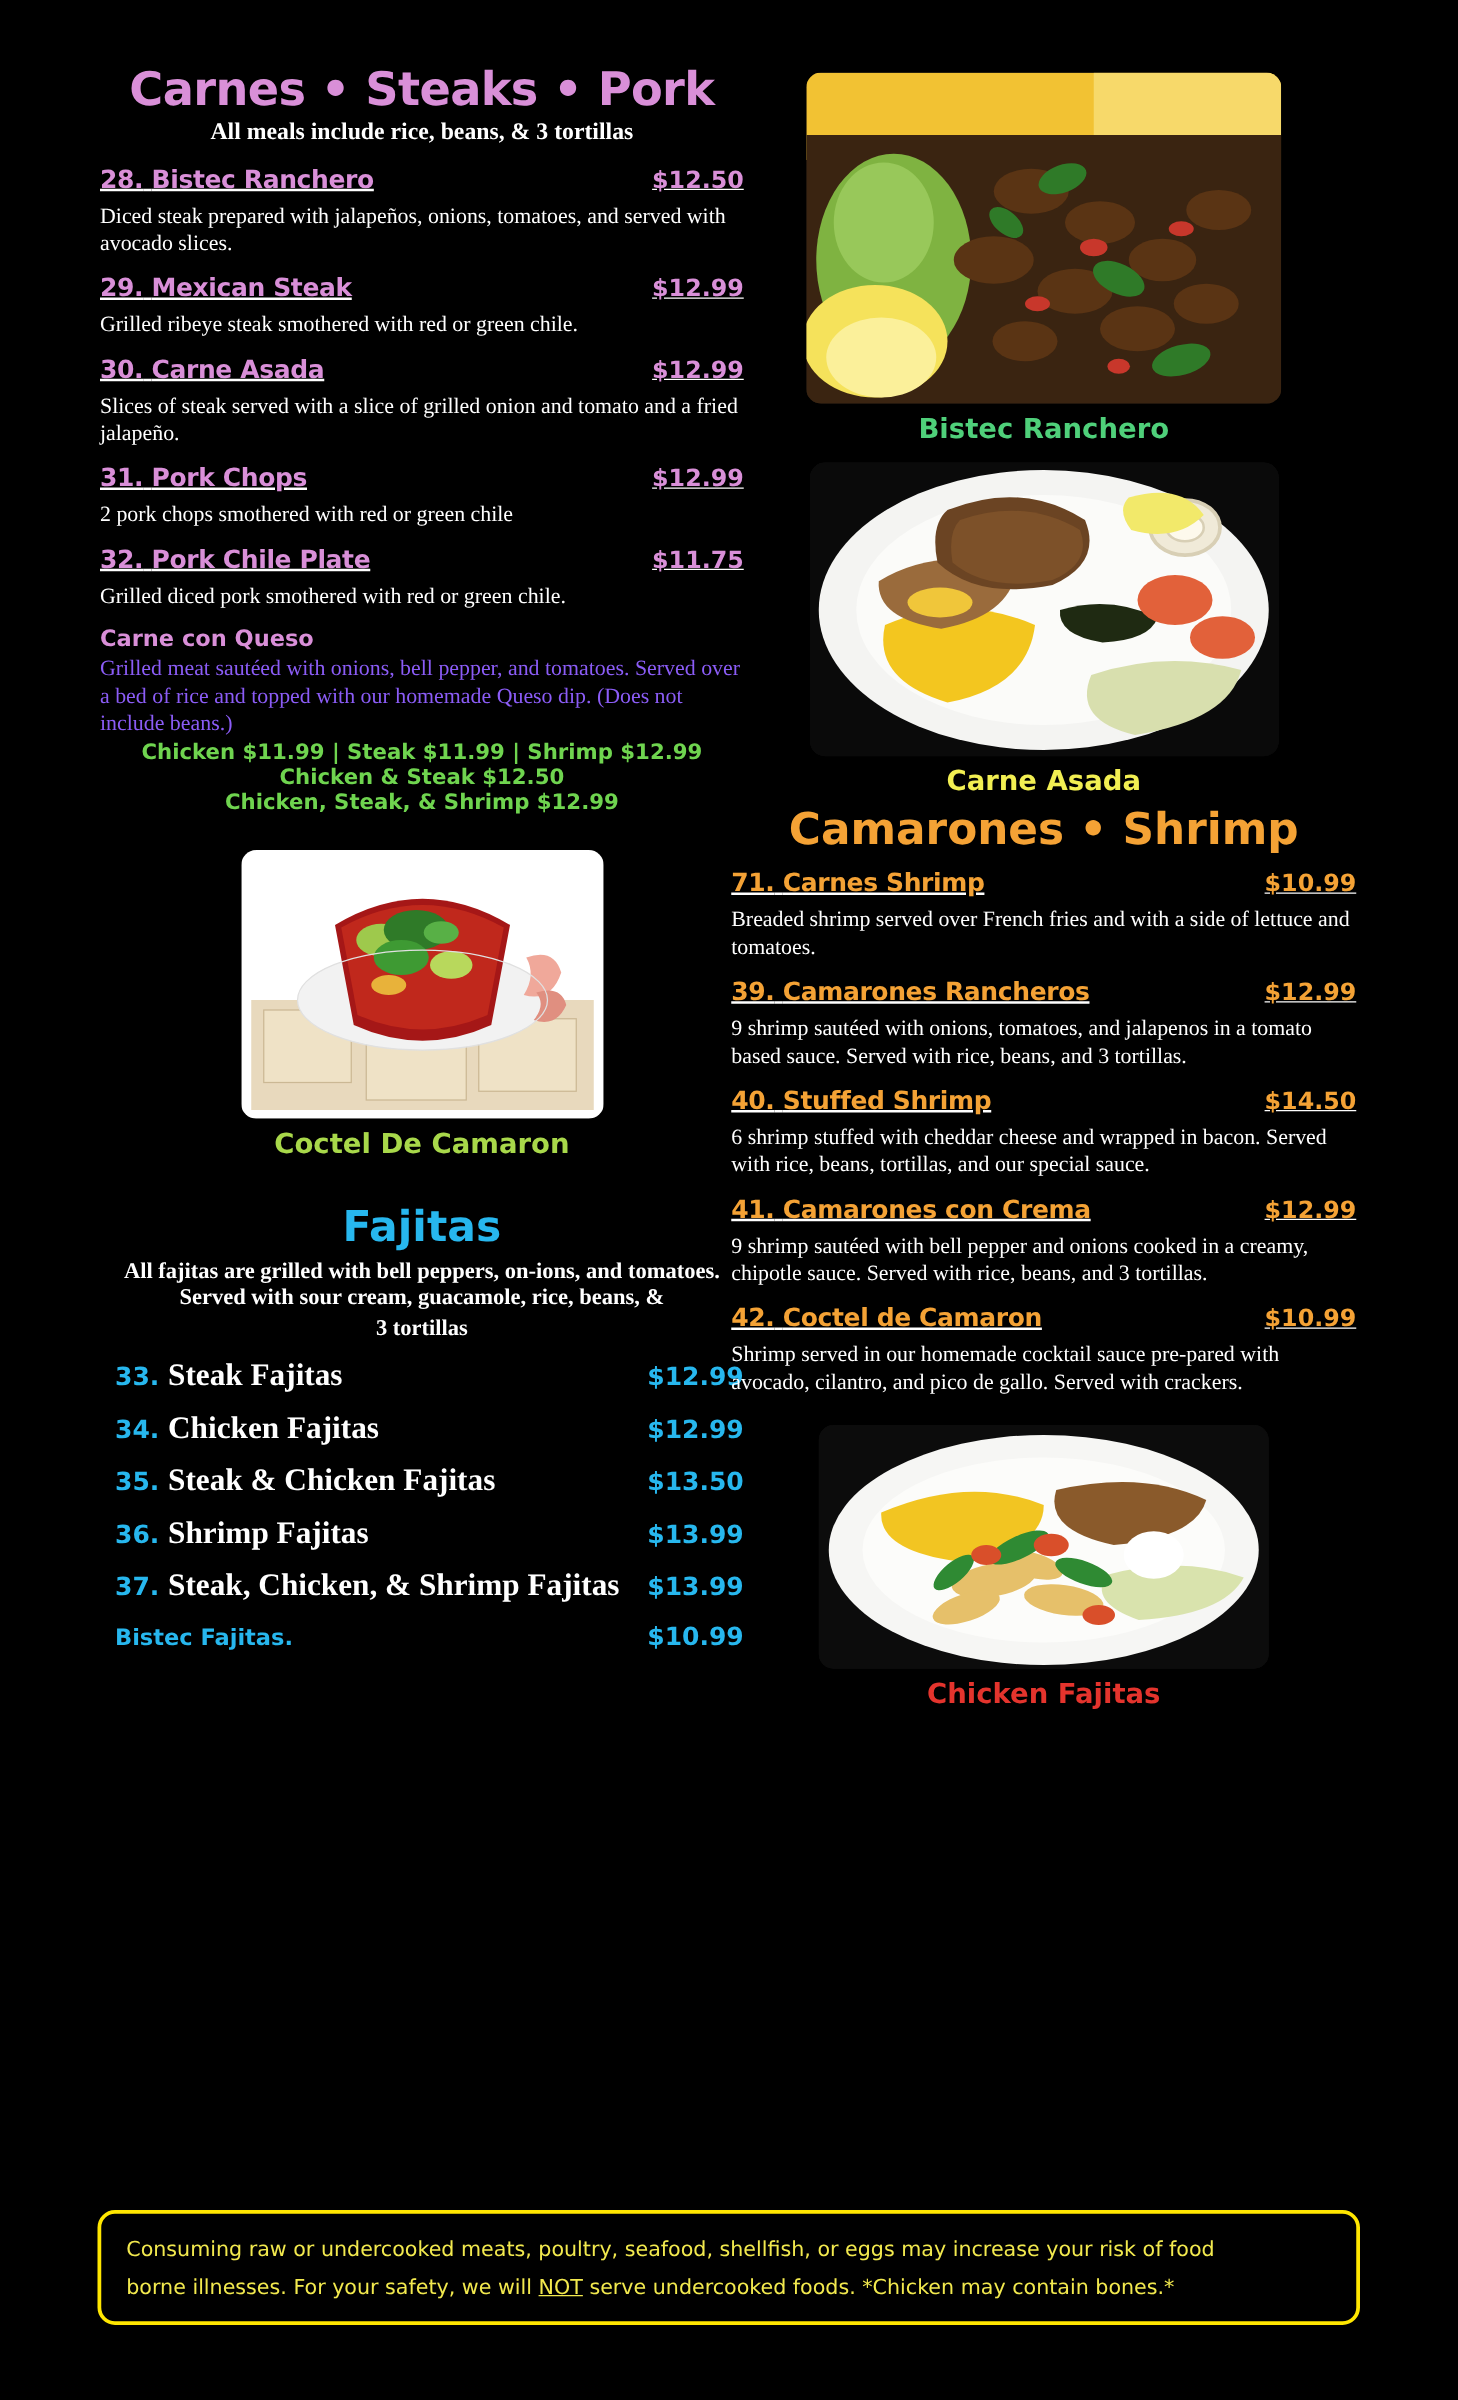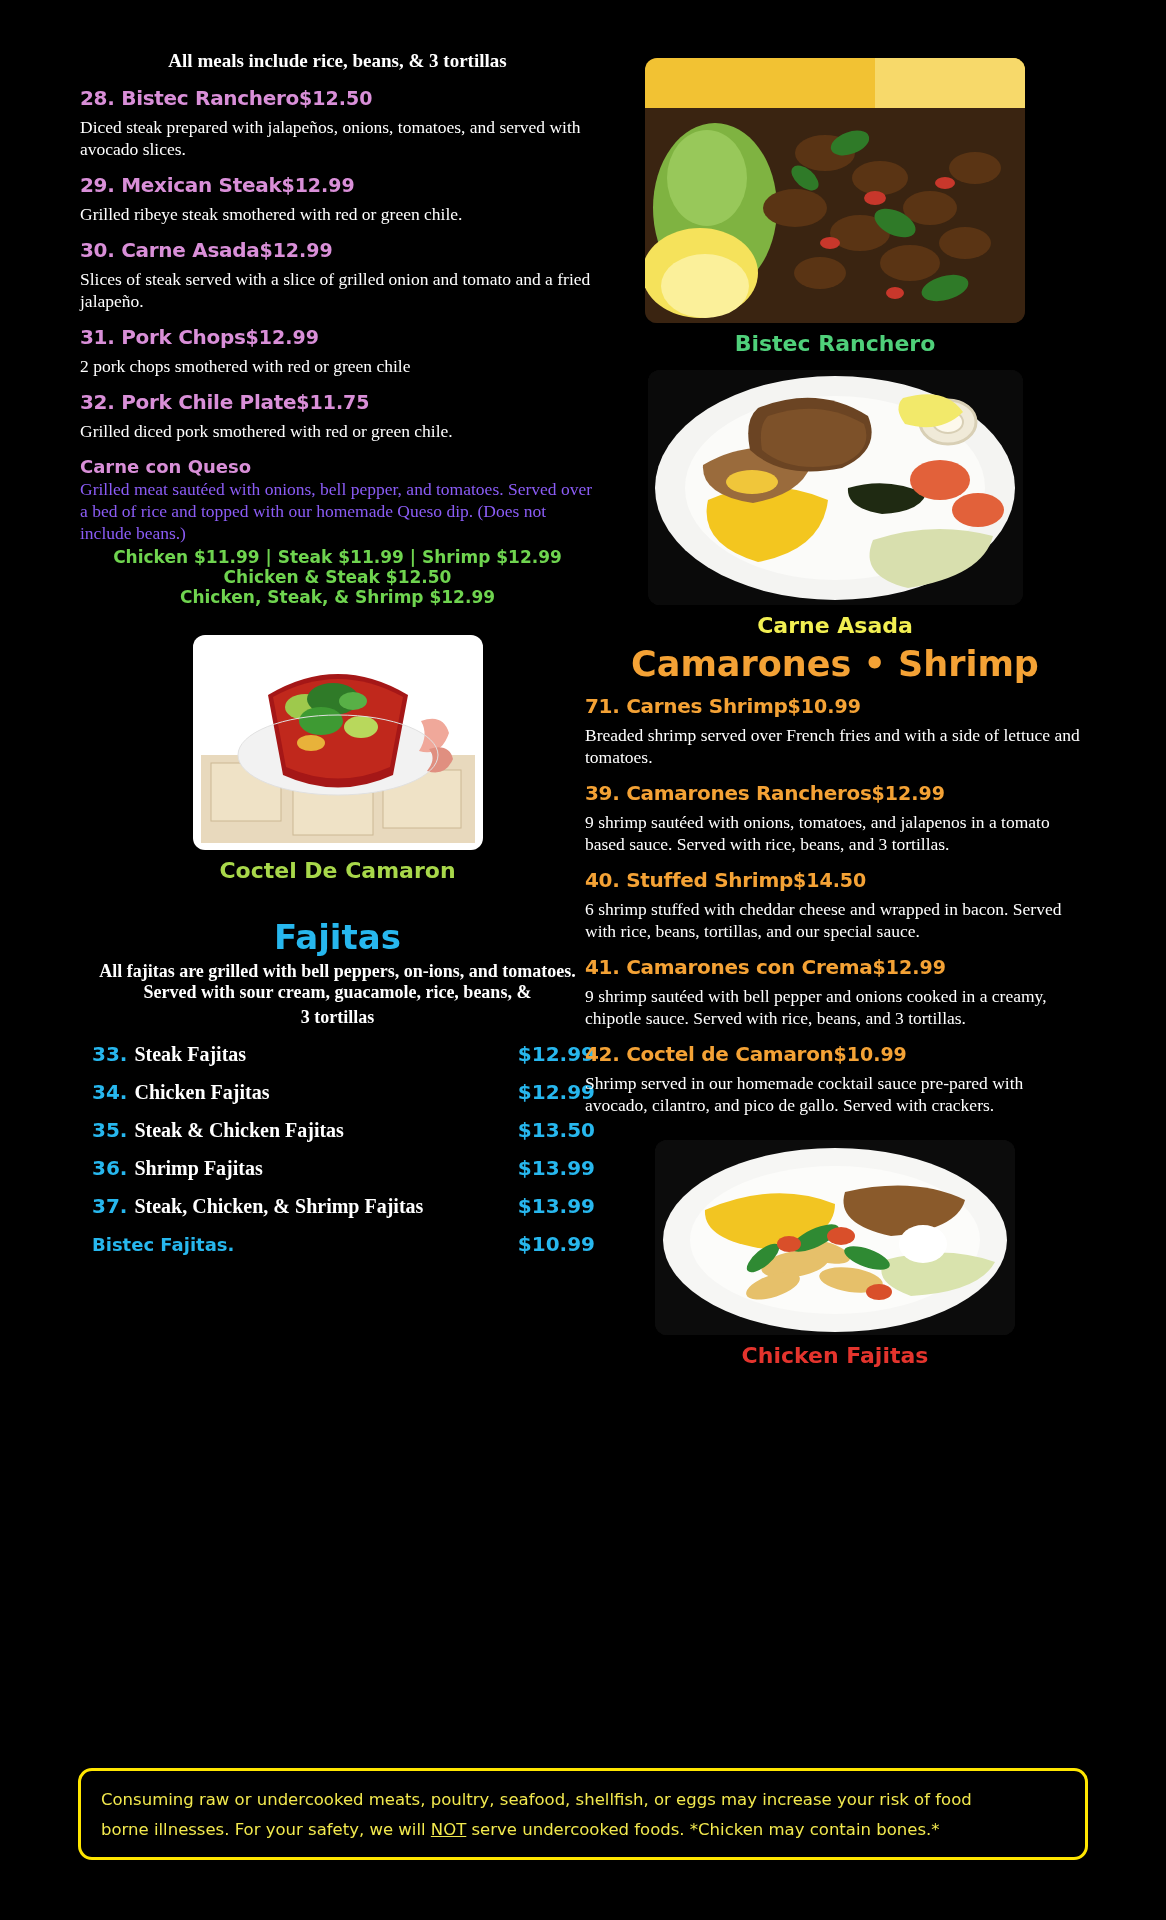--- a/index.html
+++ b/index.html
@@ -78,21 +78,23 @@
     line-height: 21px;
     color: #ffffff;
     text-align: center;
     margin: 0 0 12px 0;
   }
 
   
   .item-row {
     display: flex;
     align-items: baseline;
+    justify-content: space-between;
     margin-top: 13px;
+    text-decoration: underline;
   }
   .item-name {
     font-family: "DejaVu Sans", sans-serif;
     font-weight: bold;
     font-size: 20px;
     letter-spacing: -0.3px;
     white-space: nowrap;
   }
   .item-price {
     font-family: "DejaVu Sans", sans-serif;
@@ -148,21 +150,21 @@
   .faj-num {
     font-family: "DejaVu Sans", sans-serif;
     font-weight: bold;
     font-size: 20px;
     color: #27b7ee;
     margin-right: 7px;
   }
   .faj-name {
     font-family: "Liberation Serif", serif;
     font-weight: bold;
-    font-size: 20px;
+    font-size: 25px;
     color: #ffffff;
     white-space: nowrap;
   }
   .faj-name.accent { color: #27b7ee; font-family: "DejaVu Sans", sans-serif; font-size: 18px; }
   .faj-price {
     font-family: "DejaVu Sans", sans-serif;
     font-weight: bold;
     font-size: 20px;
     color: #27b7ee;
     white-space: nowrap;
@@ -212,20 +214,21 @@
   }
   .disclaimer u { text-decoration: underline; }
 </style>
 </head>
 <body>
 
 <div class="page">
 
   <div class="col-left">
 
+    <div class="heading-carnes">Carnes • Steaks • Pork</div>
     <div class="subheading">All meals include rice, beans, &amp; 3 tortillas</div>
 
     <div class="carnes">
 
       <div class="item-row">
         <span class="item-name"><span>28.</span> <span>Bistec Ranchero</span></span>
         <span class="item-price">$12.50</span>
       </div>
       <p class="item-desc">Diced steak prepared with jalapeños, onions, tomatoes, and served with avocado slices.</p>
 

